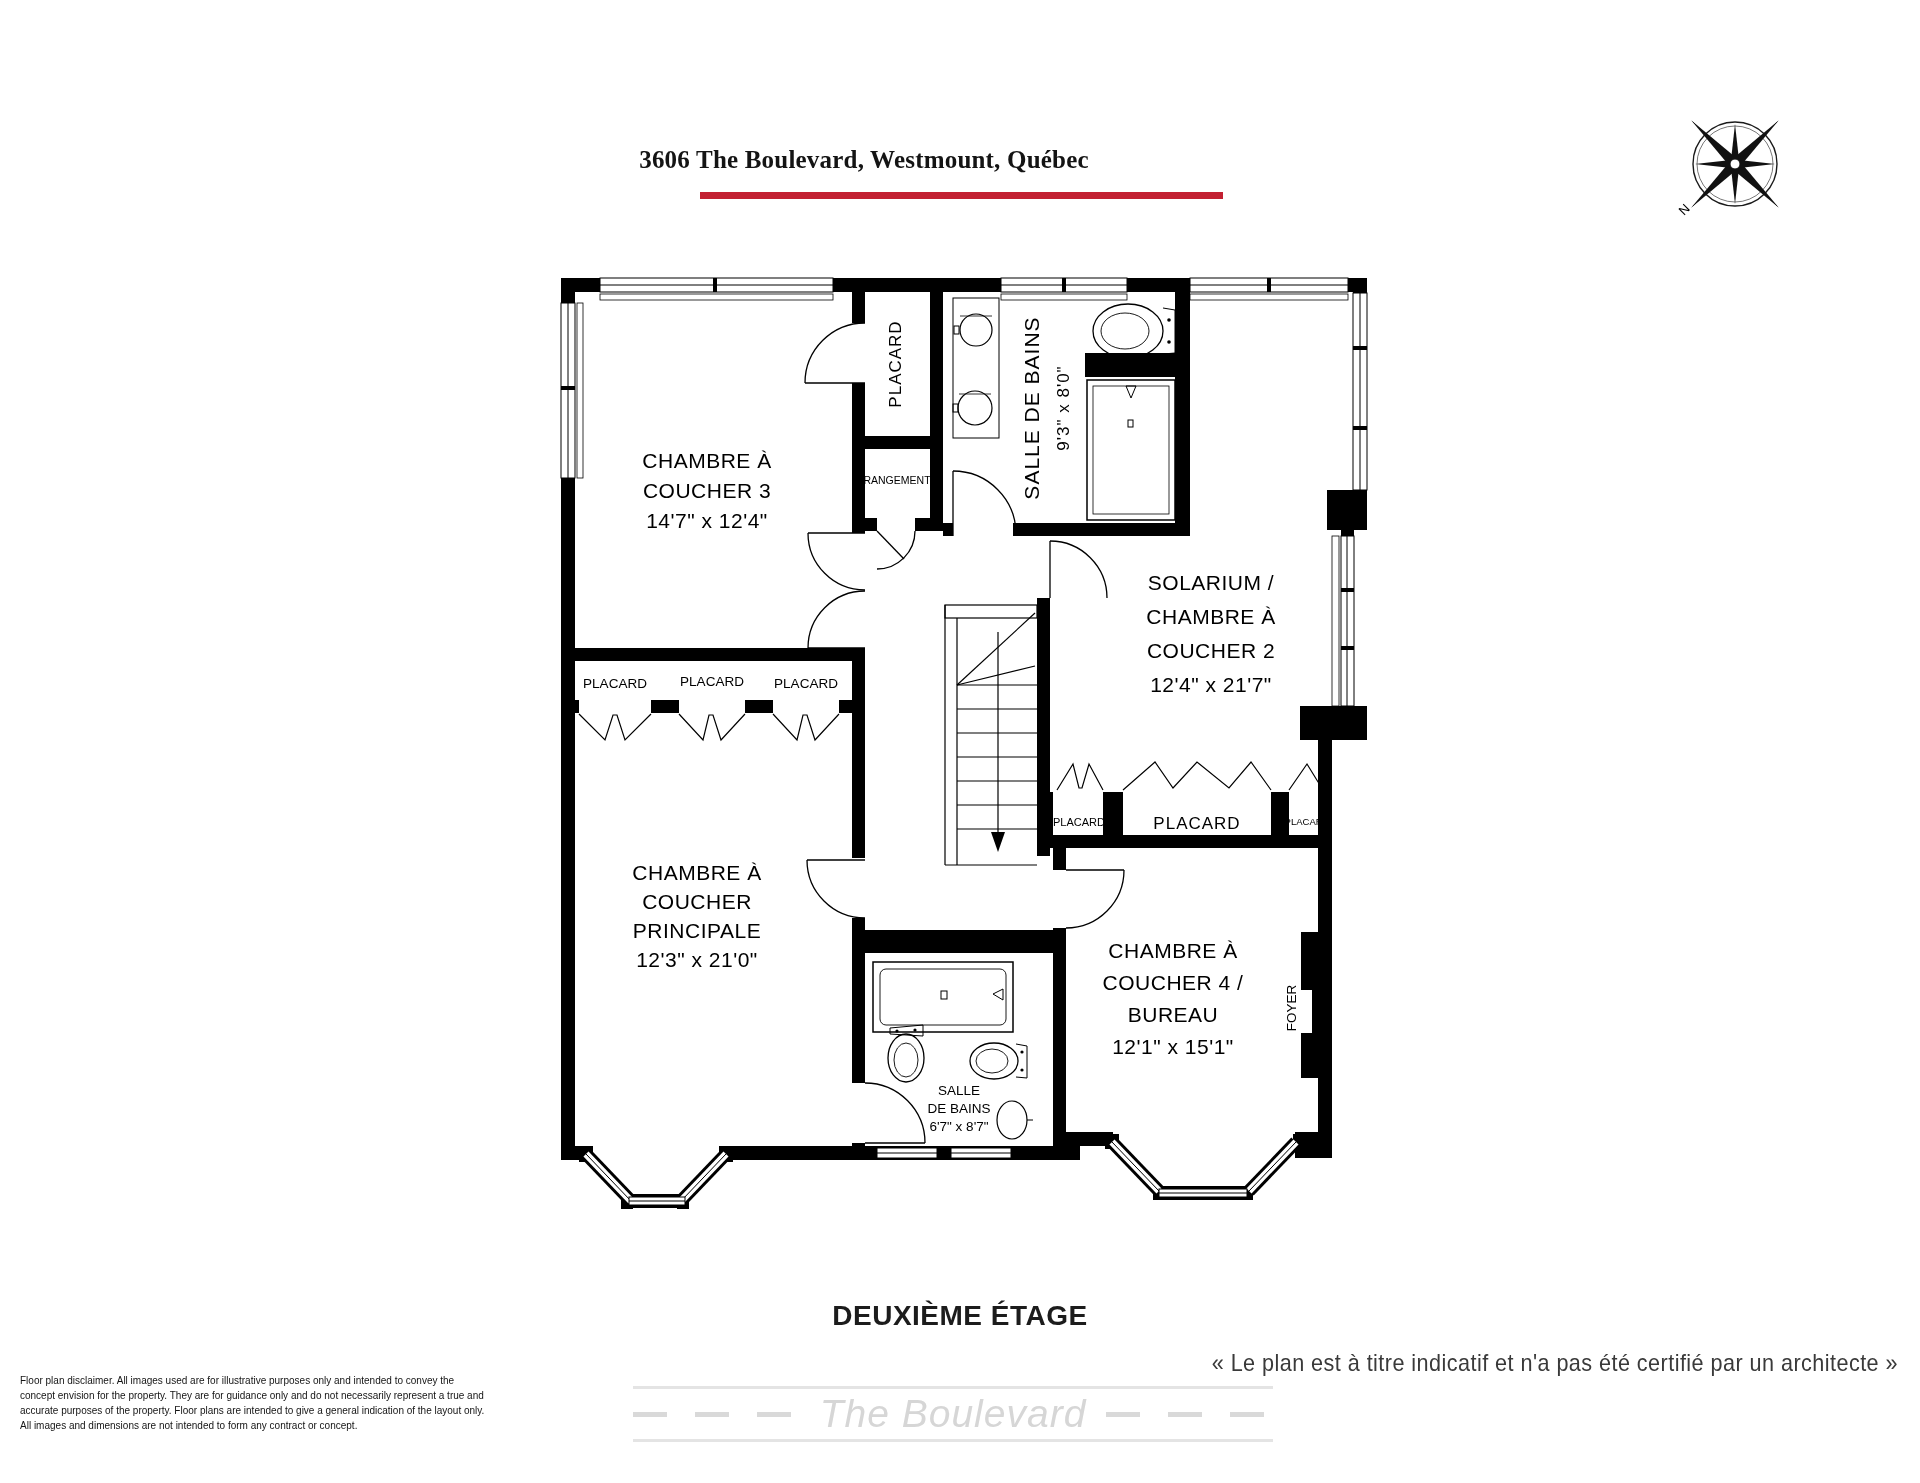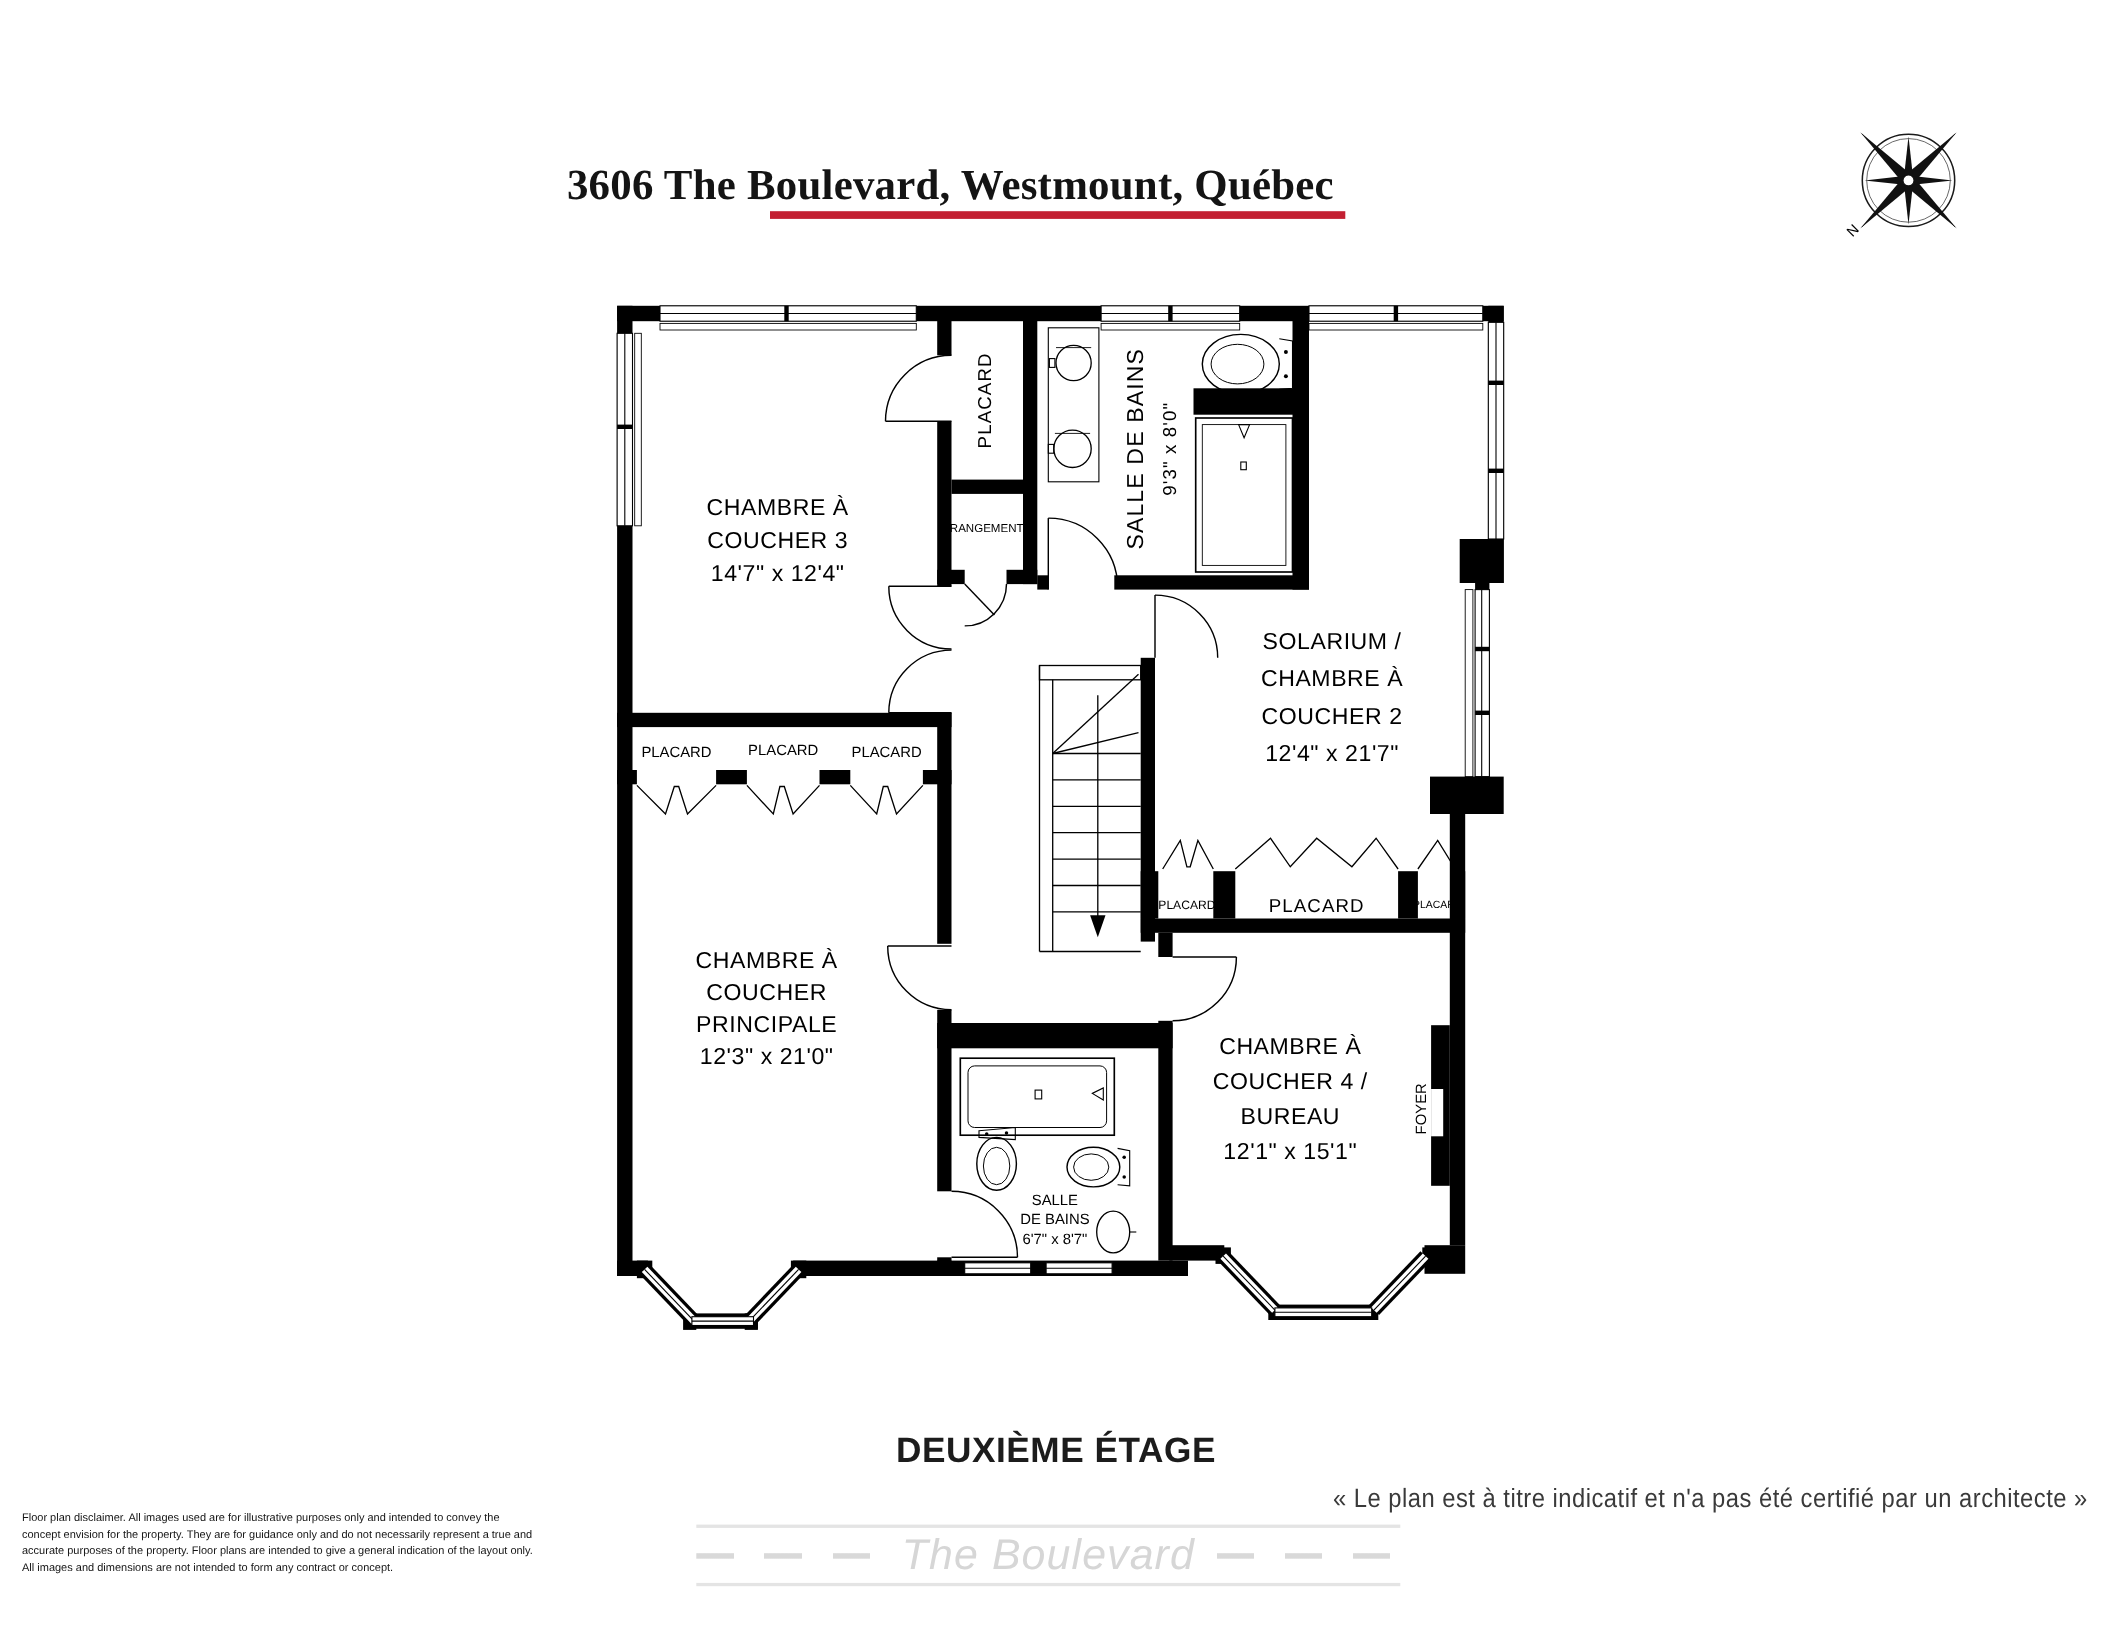--- a/index.html
+++ b/index.html
@@ -3,27 +3,27 @@
 <meta charset="utf-8">
 <style>
   html,body{margin:0;padding:0;}
   body{
     width:1920px;height:1483px;position:relative;background:#ffffff;
     font-family:"Liberation Sans", sans-serif;overflow:hidden;
   }
   .abs{position:absolute;}
   .title{
     left:0;top:146px;width:1728px;text-align:center;
-    font-family:"Liberation Serif", serif;font-weight:600;font-size:39px;color:#141414;
+    font-family:"Liberation Serif", serif;font-weight:600;font-size:25px;color:#141414;
     letter-spacing:.2px;
   }
   .title-underline{left:700px;top:192px;width:523px;height:7px;background:#c32032;}
   .floor-label{
     left:0;top:1300px;width:1920px;text-align:center;
-    font-weight:bold;font-size:32px;color:#1c1c1c;letter-spacing:.5px;
+    font-weight:bold;font-size:28px;color:#1c1c1c;letter-spacing:.5px;
   }
   .disclaimer{left:20px;top:1373px;font-size:10px;line-height:15px;color:#141414;}
   .cert-note{
     right:22px;top:1349px;width:900px;text-align:right;font-size:24px;color:#3a3a3a;
     transform:scaleX(.9);transform-origin:100% 50%;letter-spacing:.5px;white-space:nowrap;
   }
   .road{
     left:633px;top:1386px;width:640px;height:50px;
     border-top:3px solid #e4e4e4;border-bottom:3px solid #e4e4e4;
     display:flex;align-items:center;

